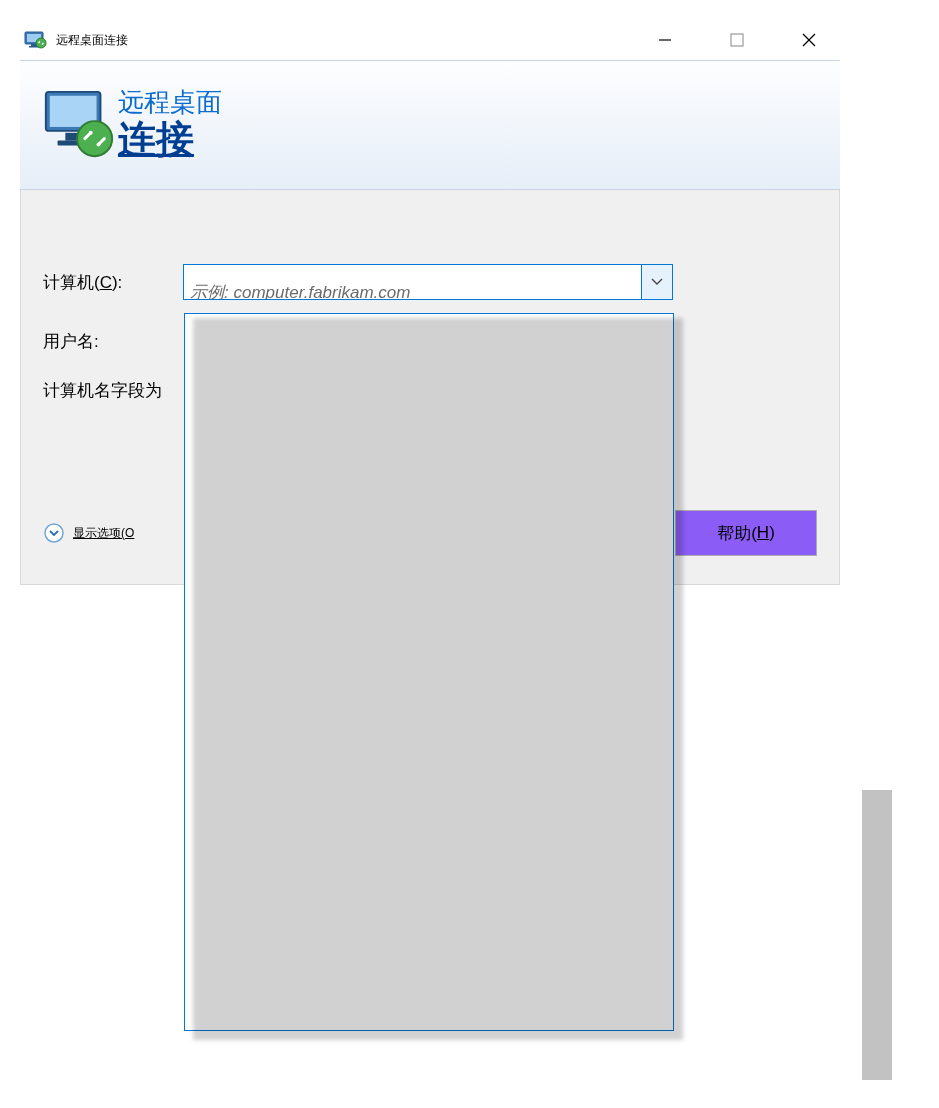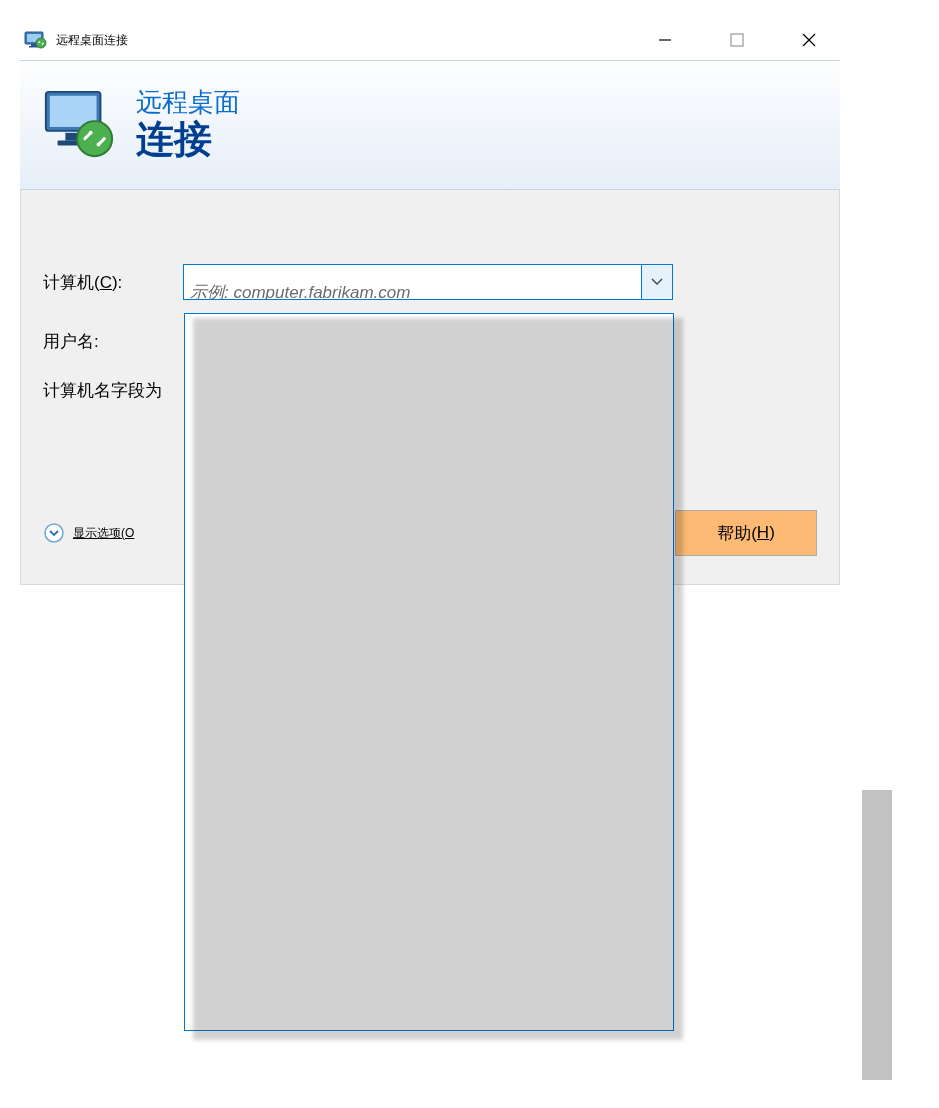--- a/index.html
+++ b/index.html
@@ -8,38 +8,38 @@
   .titlebar{height:40px;display:flex;align-items:center;justify-content:space-between;padding:0 8px 0 4px;}
   .titlebar-left{display:flex;align-items:center;gap:8px;}
   .app-icon{width:24px;height:18px;}
   .title{font-size:12px;}
   .winctrls{display:flex;align-items:center;gap:50px;padding-right:12px;}
   .winctrl{width:22px;height:22px;display:flex;align-items:center;justify-content:center;}
   .winctrl svg{stroke:#000;stroke-width:1.2;}
   .winctrl.max svg{stroke:#999;}
   .header{height:128px;border:1px solid #c9d4e2;border-left:none;border-right:none;background:linear-gradient(#fdfeff,#e6eef8);display:flex;align-items:center;padding-left:20px;}
   .rdc-icon{width:78px;height:78px;flex:0 0 auto;}
-  .header-text{margin-left:18px;}
+  .header-text{}
   .h-line1{color:#0a6cce;font-size:26px;line-height:1.1;}
-  .h-line2{color:#003e92;font-size:38px;font-weight:700;line-height:1.2;}
+  .h-line2{color:#003e92;font-size:38px;font-weight:700;line-height:1.2;text-decoration:underline;}
   .body{background:#f0f0f0;border:1px solid #d9d9d9;border-top:none;height:394px;position:relative;padding:0 22px;}
   .row{display:flex;align-items:center;}
   .row.comp{padding-top:74px;}
   .label{width:140px;font-size:17px;}
   .row.user{margin-top:30px;}
   .hint{margin-top:26px;font-size:17px;}
   .cb-field{position:relative;display:flex;width:488px;height:34px;border:1px solid #0078d7;background:#fff;}
   .cb-value{flex:1;padding:4px 6px;color:#6b6b6b;font-size:17px;font-style:italic;overflow:hidden;white-space:nowrap;margin-top:12px;}
   .cb-btn{width:30px;border-left:1px solid #0078d7;background:#e5f1fb;display:flex;align-items:center;justify-content:center;}
   .cb-btn svg{stroke:#444;stroke-width:1.4;fill:none;}
   .bottom{position:absolute;left:22px;right:22px;bottom:28px;display:flex;align-items:center;justify-content:space-between;}
   .showopts{display:flex;align-items:center;gap:8px;font-size:12px;}
   .showopts .txt{text-decoration:underline;}
   .chev-circle{width:22px;height:22px;}
-  .btn{min-width:140px;height:44px;background:#fdba74;border:1px solid #adadad;font-size:17px;display:flex;align-items:center;justify-content:center;}
+  .btn{min-width:140px;height:44px;background:#8b5cf6;border:1px solid #adadad;font-size:17px;display:flex;align-items:center;justify-content:center;}
   .dropdown-list{position:absolute;left:184px;top:313px;width:488px;height:716px;border:1px solid #0078d7;background:#fff;z-index:50;}
   .dropdown-list::after{content:"";position:absolute;top:4px;right:-10px;bottom:-10px;left:8px;background:rgba(0,0,0,.18);z-index:-1;filter:blur(2px);}
   .scroll-track{position:absolute;left:862px;top:20px;width:30px;height:1060px;background:#fff;}
   .scroll-thumb{position:absolute;left:0;width:30px;background:#c2c2c2;top:770px;height:290px;}
   .underline-key{text-decoration:underline;}
 </style>
 </head>
 <body>
 
 <div class="stage">

